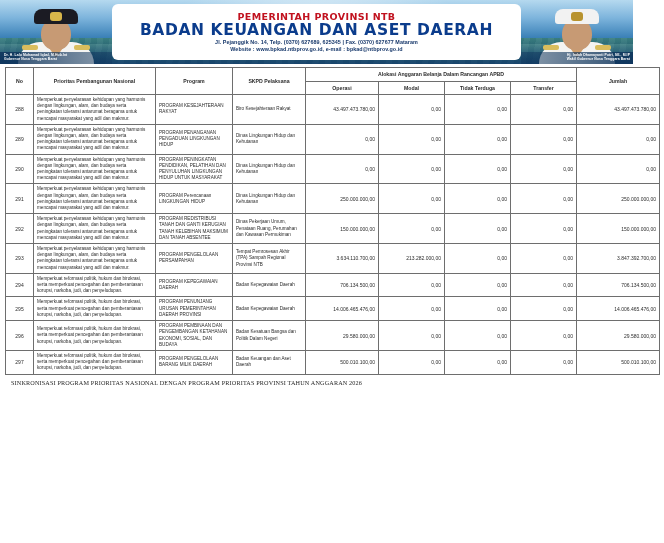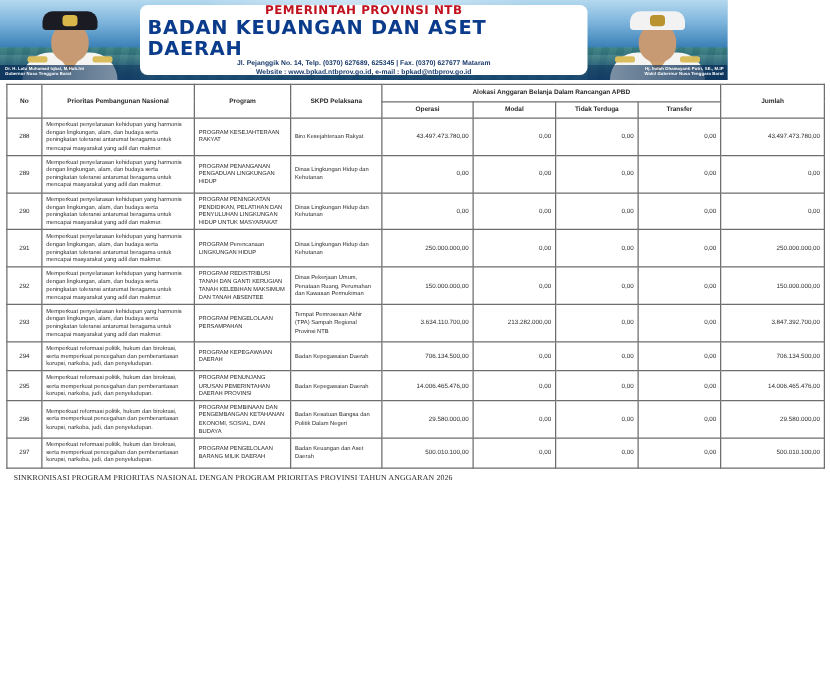--- a/index.html
+++ b/index.html
@@ -6,21 +6,21 @@
   html, body {
     width: 664px; height: 543px;
     background: #ffffff;
     font-family: "Liberation Sans", sans-serif;
     overflow: hidden;
   }
 
   
   .banner {
     position: relative;
-    width: 582px; height: 64px;
+    width: 633px; height: 64px;
     overflow: hidden;
     background: linear-gradient(180deg,#8fbfe0 0%, #5f9fd0 35%, #2f6fa8 70%, #1d4f80 100%);
   }
   .banner-scene {
     position: absolute; inset: 0;
     background:
       radial-gradient(ellipse 200px 40px at 50% 12px, rgba(255,255,255,.55), rgba(255,255,255,0) 70%),
       linear-gradient(180deg,#b5d9ef 0%, #7db4dc 28%, #3c82b8 58%, #1c5b92 82%, #123f68 100%);
   }
   .scene-land {

